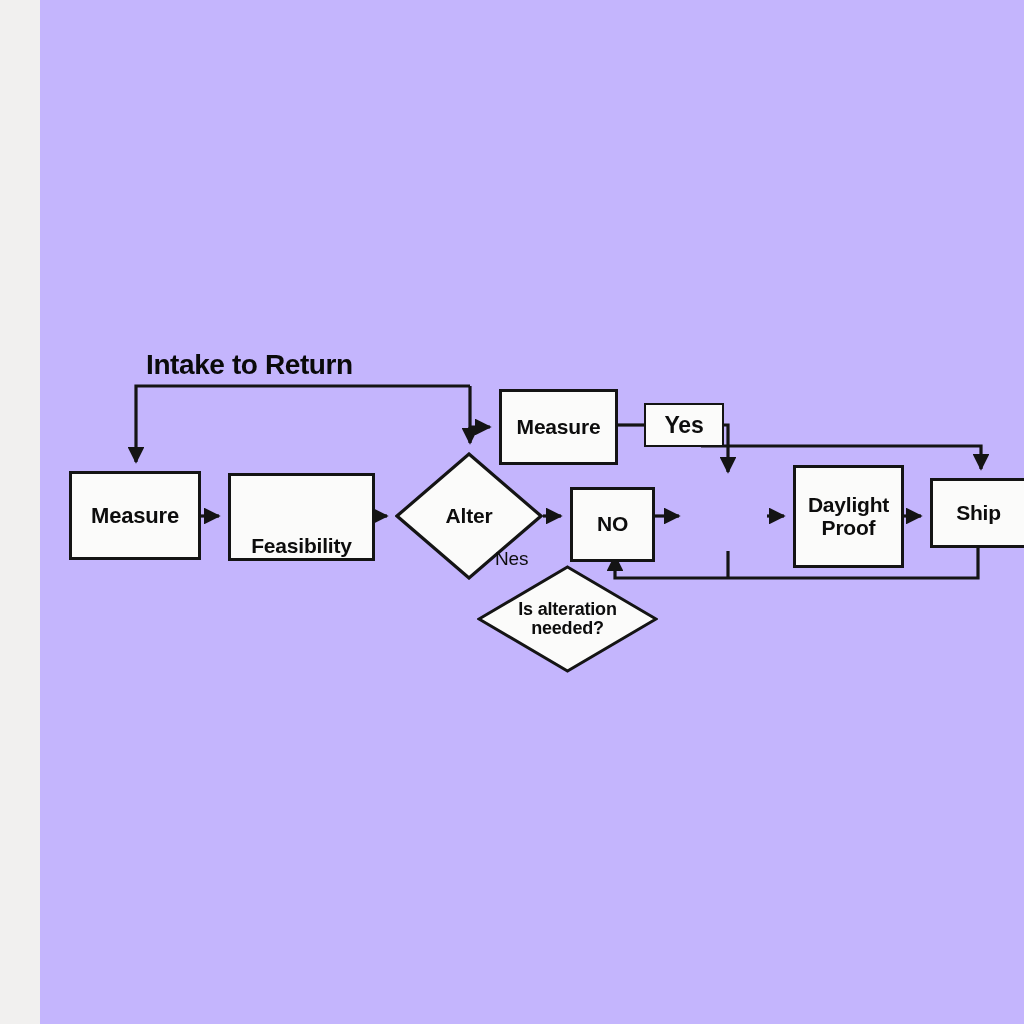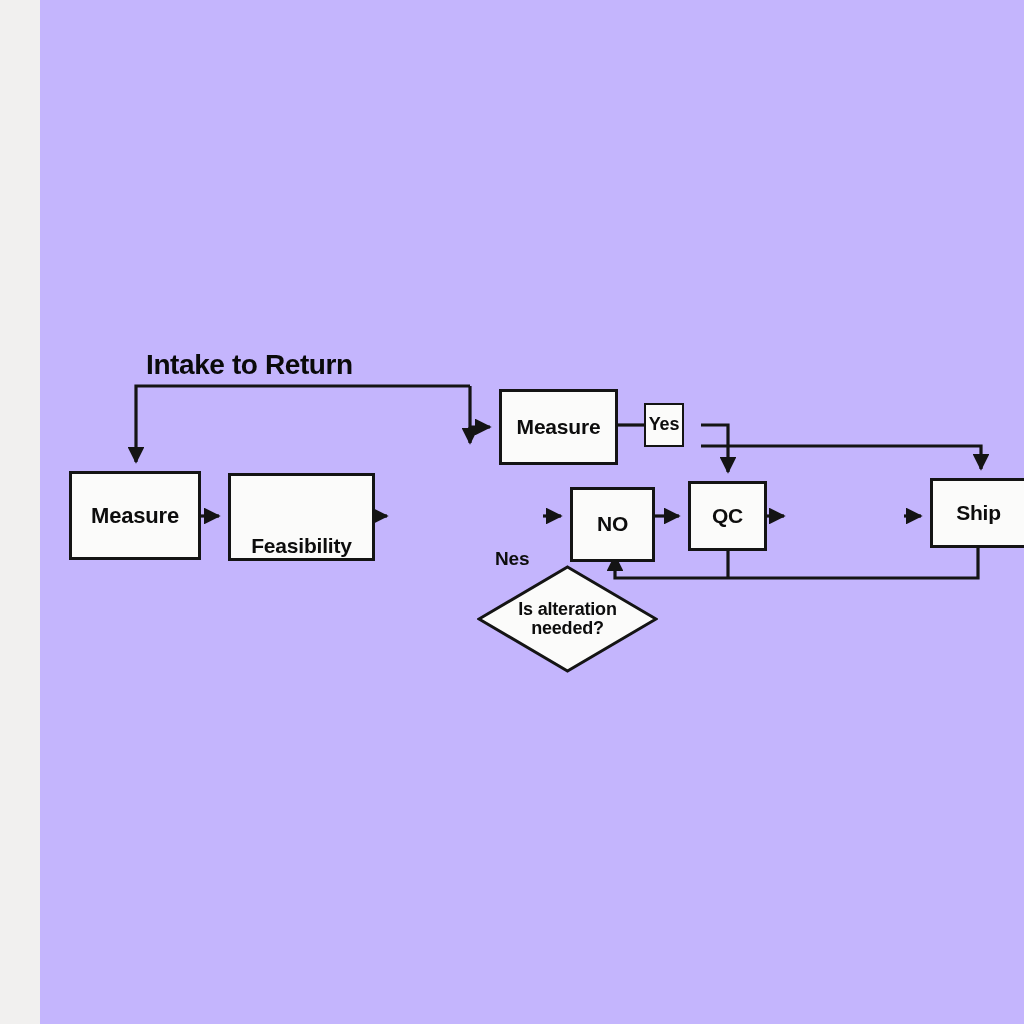--- a/index.html
+++ b/index.html
@@ -54,21 +54,21 @@
     color: #0d0d0d;
     font-weight: 700;
     line-height: 1.08;
     white-space: pre-line;
     letter-spacing: -0.2px;
     pointer-events: none;
   }
   .edge-label {
     position: absolute;
     color: #0d0d0d;
-    font-weight: 700;
+    font-weight: 400;
     letter-spacing: -0.2px;
     white-space: nowrap;
   }
   .diagram-title {
     position: absolute;
     color: #0a0a0a;
     font-weight: 700;
     white-space: nowrap;
     letter-spacing: -0.4px;
   }
@@ -121,45 +121,52 @@
   <div class="diagram-title" style="left:106px; top:349px; font-size:28px;">Intake to Return</div>
 
   <div class="node-box" style="left:29px; top:471px; width:132px; height:89px; font-size:22px;">
     <span class="node-label">Measure</span>
   </div>
 
   <div class="node-box" style="left:188px; top:473px; width:147px; height:88px; font-size:21px;align-items:flex-end;">
     <span class="node-label">Feasibility</span>
   </div>
 
+  <div class="diamond-wrap" style="left:355px; top:452px; width:148px; height:128px;">
+    <svg width="148" height="128" viewBox="0 0 148 128">
+      <polygon points="74,2 146,64 74,126 2,64" fill="#fbfbfa" stroke="#141414" stroke-width="3.2"></polygon>
+    </svg>
+    <span class="diamond-label" style="left:0; top:0; width:148px; height:128px; font-size:21px;">Alter</span>
+  </div>
 
   <div class="node-box" style="left:459px; top:389px; width:119px; height:76px; font-size:21px;">
     <span class="node-label">Measure</span>
   </div>
 
-  <div class="node-box" style="left:604px; top:403px; width:40px; height:44px; font-size:18px; border-width:2.6px;">
+  <div class="node-box" style="left:604px; top:403px; width:80px; height:44px; font-size:23px; border-width:2.6px;">
     <span class="node-label">Yes</span>
   </div>
 
   <div class="diamond-wrap" style="left:437px; top:565px; width:181px; height:108px;">
     <svg width="181" height="108" viewBox="0 0 181 108">
       <polygon points="90.5,2 179,54 90.5,106 2,54" fill="#fbfbfa" stroke="#141414" stroke-width="3"></polygon>
     </svg>
     <span class="diamond-label" style="left:0; top:0; width:181px; height:108px; font-size:18px;text-align:center;">Is alteration
 needed?</span>
   </div>
 
   <div class="node-box" style="left:530px; top:487px; width:85px; height:75px; font-size:21px;">
     <span class="node-label">NO</span>
   </div>
 
-  <div class="node-box" style="left:648px; top:481px; width:79px; height:70px; font-size:21px;">
-    <span class="node-label">QC</span>
+
+  <div class="node-box" style="left:753px; top:465px; width:111px; height:103px; font-size:21px;">
+    <span class="node-label">Daylight
+Proof</span>
   </div>
-
 
   <div class="node-box" style="left:890px; top:478px; width:97px; height:70px; font-size:21px;">
     <span class="node-label">Ship</span>
   </div>
 
   <div class="edge-label" style="left:455px; top:548px; font-size:19px;">Nes</div>
 
 </div>
 
 </body></html>

